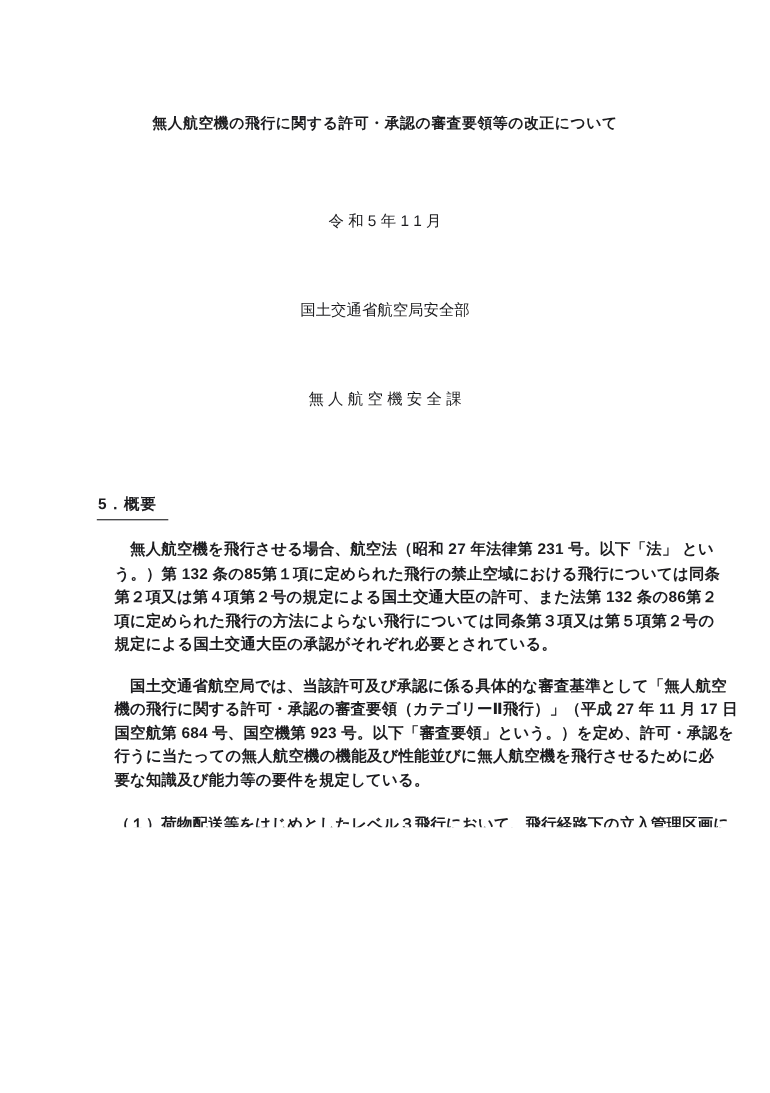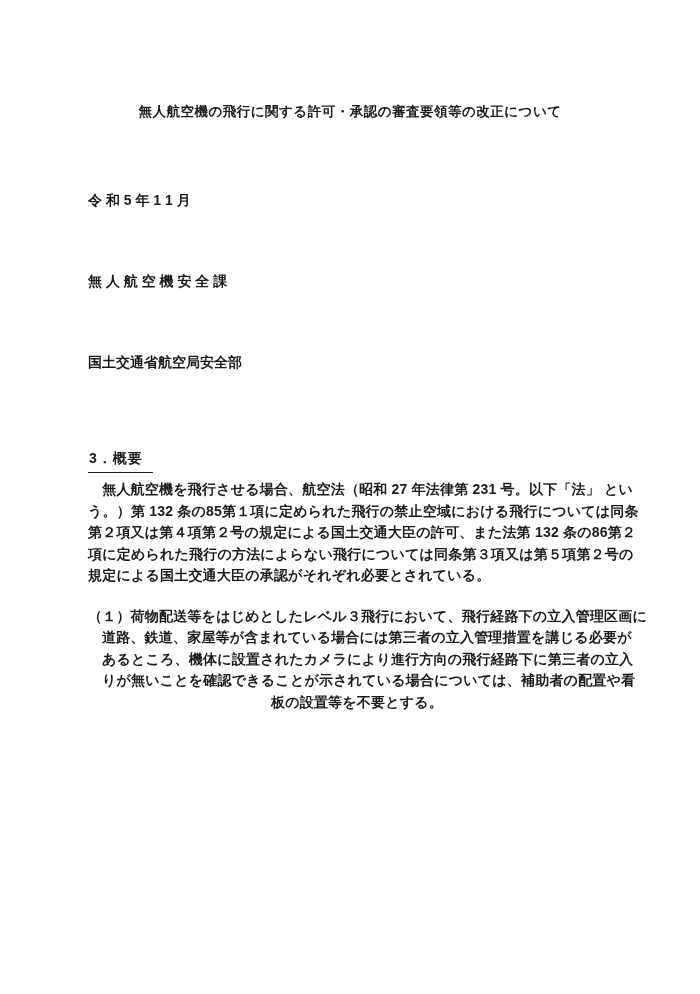--- a/index.html
+++ b/index.html
@@ -24,41 +24,41 @@
   }
   .doc-title {
     margin: 0 0 12px 0;
     font-size: 13.5px;
     font-weight: bold;
     text-align: center;
     letter-spacing: 0.5px;
     white-space: pre;
   }
   .doc-meta {
-    text-align: left;
+    text-align: center;
     font-size: 14px;
-    font-weight: bold;
+    font-weight: normal;
     line-height: 27px;
     margin-bottom: 17px;
     white-space: pre;
   }
   .heading-row {
     margin: 0 0 6px 0;
     line-height: 22px;
   }
   .heading {
     display: inline-block;
     font-size: 14px;
     font-weight: bold;
     letter-spacing: 1px;
     border-bottom: 1px solid #1c1c1f;
     padding: 0 10px 3px 1px;
   }
   .para {
-    margin: 0;
+    margin: 16px;
     font-size: 14px;
     font-weight: bold;
     line-height: 21.5px;
     letter-spacing: 0.2px;
     white-space: pre;
   }
   .section-revision {
     margin-top: 19px;
   }
   .subsection-label {
@@ -73,33 +73,38 @@
 </style>
 </head>
 <body>
 
 <div class="page">
 
   <h1 class="doc-title">無人航空機の飛行に関する許可・承認の審査要領等の改正について</h1>
 
   <div class="doc-meta">
     <div>令 和 5 年 1 1 月</div>
+    <div>国土交通省航空局安全部</div>
     <div>無 人 航 空 機 安 全 課</div>
-    <div>国土交通省航空局安全部</div>
   </div>
 
   <section class="section-overview">
     <div class="heading-row">
-      <span class="heading">3．概要</span>
+      <span class="heading">5．概要</span>
     </div>
     <p class="para">　無人航空機を飛行させる場合、航空法（昭和 27 年法律第 231 号。以下「法」 とい
 う。）第 132 条の85第１項に定められた飛行の禁止空域における飛行については同条
 第２項又は第４項第２号の規定による国土交通大臣の許可、また法第 132 条の86第２
 項に定められた飛行の方法によらない飛行については同条第３項又は第５項第２号の
 規定による国土交通大臣の承認がそれぞれ必要とされている。</p>
+    <p class="para">　国土交通省航空局では、当該許可及び承認に係る具体的な審査基準として「無人航空
+機の飛行に関する許可・承認の審査要領（カテゴリーⅡ飛行）」（平成 27 年 11 月 17 日
+国空航第 684 号、国空機第 923 号。以下「審査要領」という。）を定め、許可・承認を
+行うに当たっての無人航空機の機能及び性能並びに無人航空機を飛行させるために必
+要な知識及び能力等の要件を規定している。</p>
   </section>
 
   <section class="section-revision">
     <p class="para numbered-item">（１）荷物配送等をはじめとしたレベル３飛行において、飛行経路下の立入管理区画に
 道路、鉄道、家屋等が含まれている場合には第三者の立入管理措置を講じる必要が
 あるところ、機体に設置されたカメラにより進行方向の飛行経路下に第三者の立入
 りが無いことを確認できることが示されている場合については、補助者の配置や看
 板の設置等を不要とする。</p>
 
   </section>

